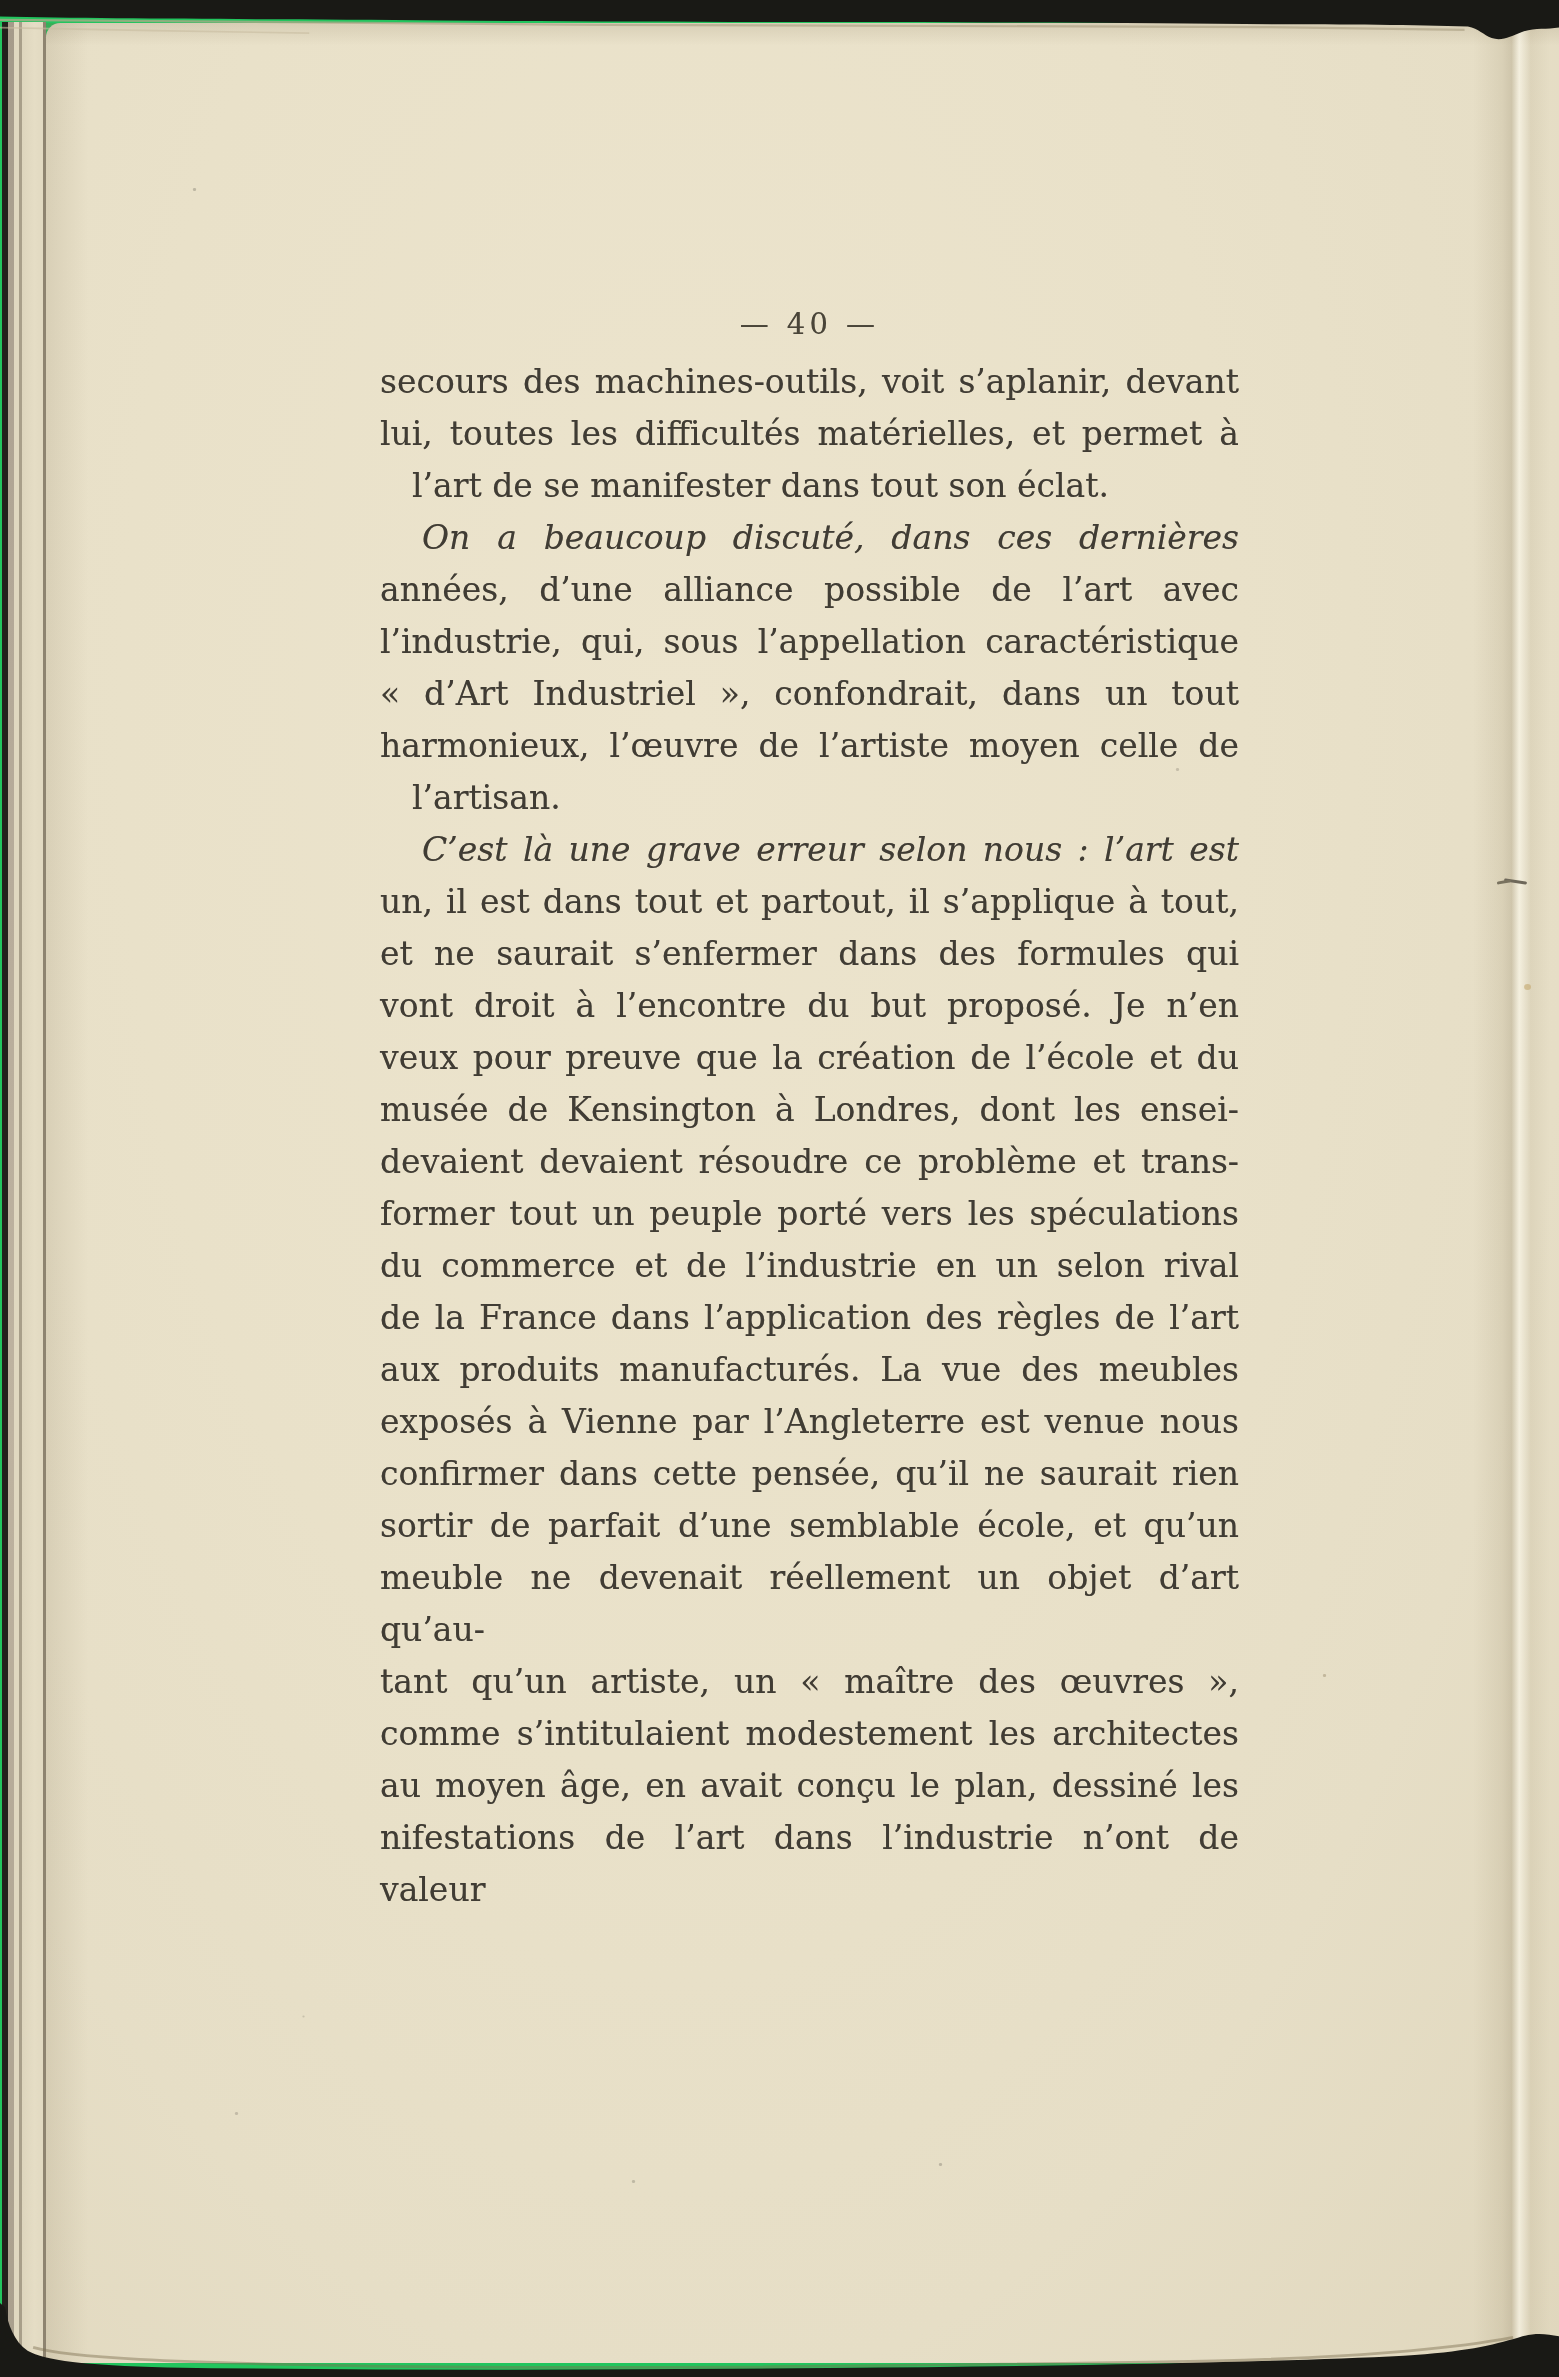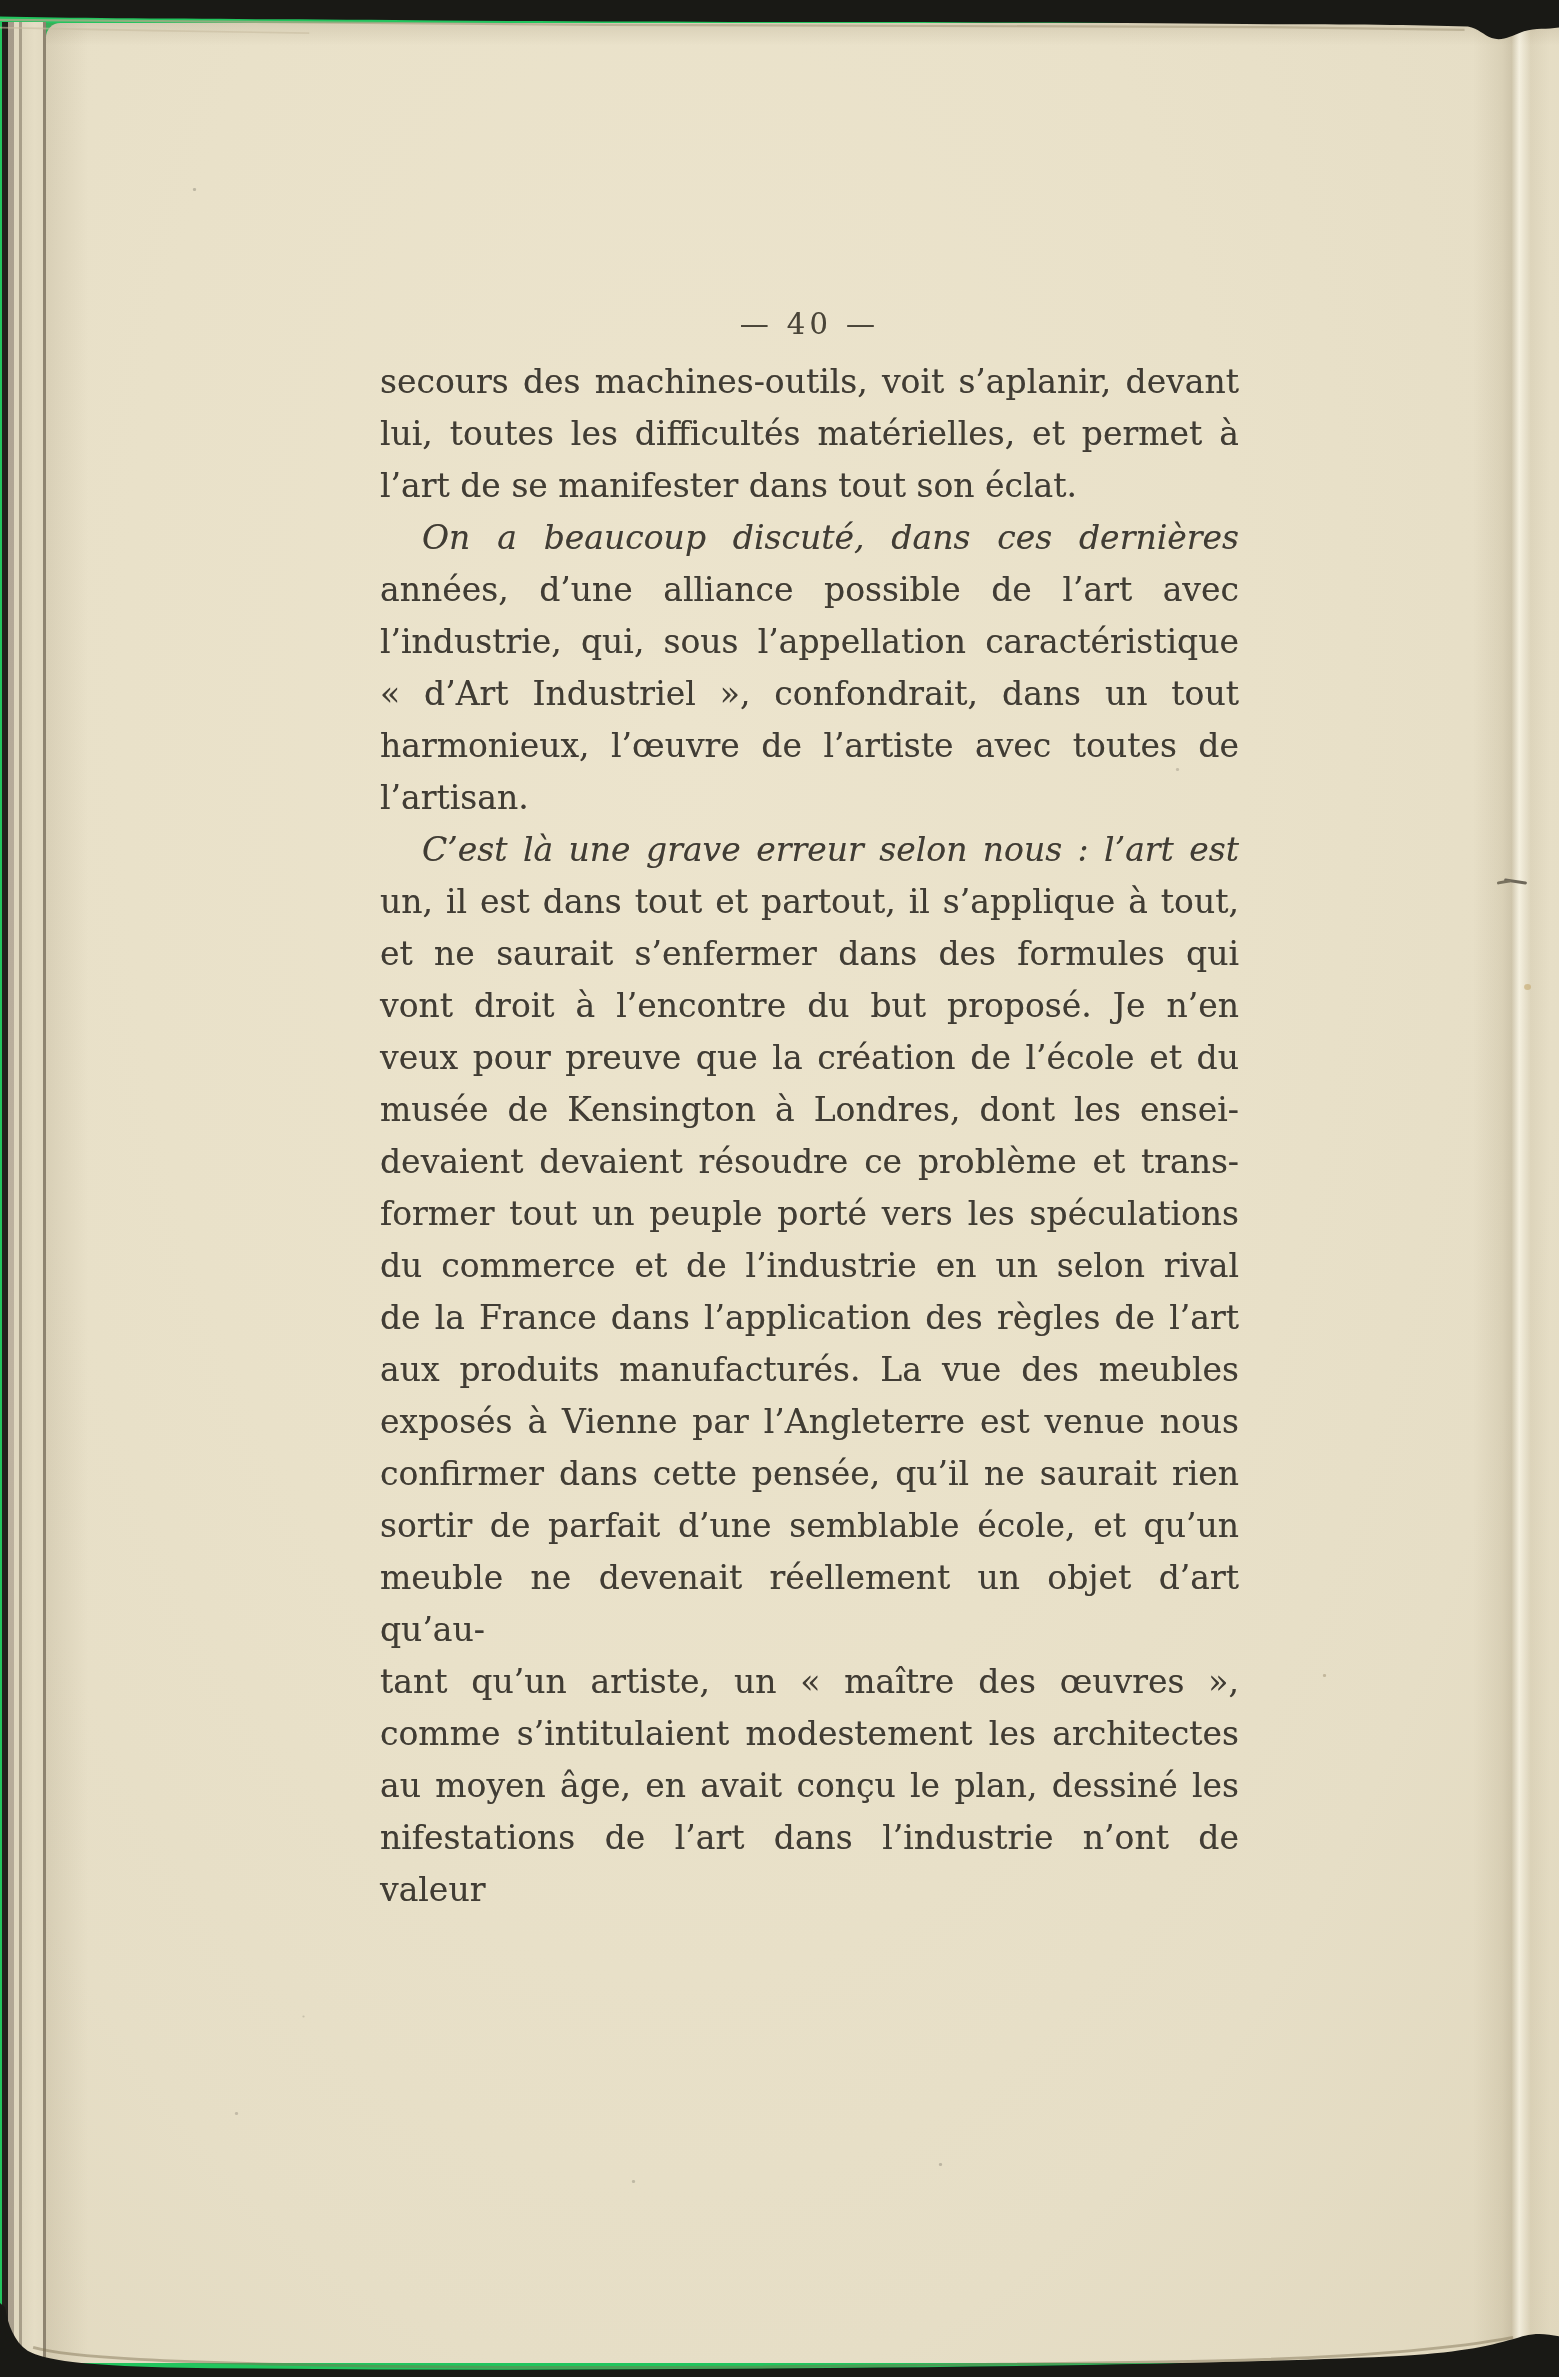--- a/index.html
+++ b/index.html
@@ -82,21 +82,21 @@
     font-size:29px;color:#4a4539;text-align:center;letter-spacing:4.4px;
     text-shadow:0 0 0.6px rgba(74,69,57,.5);
   }
   #text-block{
     position:absolute;left:380px;width:859px;top:356px;
     font-size:33px;line-height:52px;color:#403c34;
     text-shadow:0 0 0.6px rgba(64,60,52,.45);
   }
   .line{text-align:justify;text-align-last:justify;white-space:normal;}
   .line.indent{text-indent:42px;font-style:italic;}
-  .line.para-end{text-align-last:left;}
+  .line.para-end{text-align-last:left;margin-left:32px;}
 </style>
 </head>
 <body>
 
 <div id="scan">
 
   <div class="edge-strip" id="strip-dark2"></div>
   <div class="edge-strip" id="strip-tan"></div>
   <div class="edge-strip" id="strip-cream1"></div>
   <div class="edge-strip" id="strip-gray"></div>
@@ -112,21 +112,21 @@
 
   <div id="page-number">— 40 —</div>
   <div id="text-block">
       <div class="line">secours des machines-outils, voit s’aplanir, devant</div>
       <div class="line">lui, toutes les difficultés matérielles, et permet à</div>
       <div class="line para-end">l’art de se manifester dans tout son éclat.</div>
       <div class="line indent">On a beaucoup discuté, dans ces dernières</div>
       <div class="line">années, d’une alliance possible de l’art avec</div>
       <div class="line">l’industrie, qui, sous l’appellation caractéristique</div>
       <div class="line">« d’Art Industriel », confondrait, dans un tout</div>
-      <div class="line">harmonieux, l’œuvre de l’artiste avec toutes de</div>
+      <div class="line">harmonieux, l’œuvre de l’artiste moyen celle de</div>
       <div class="line para-end">l’artisan.</div>
       <div class="line indent">C’est là une grave erreur selon nous : l’art est</div>
       <div class="line">un, il est dans tout et partout, il s’applique à tout,</div>
       <div class="line">et ne saurait s’enfermer dans des formules qui</div>
       <div class="line">vont droit à l’encontre du but proposé. Je n’en</div>
       <div class="line">veux pour preuve que la création de l’école et du</div>
       <div class="line">musée de Kensington à Londres, dont les ensei-</div>
       <div class="line">devaient devaient résoudre ce problème et trans-</div>
       <div class="line">former tout un peuple porté vers les spéculations</div>
       <div class="line">du commerce et de l’industrie en un selon rival</div>

